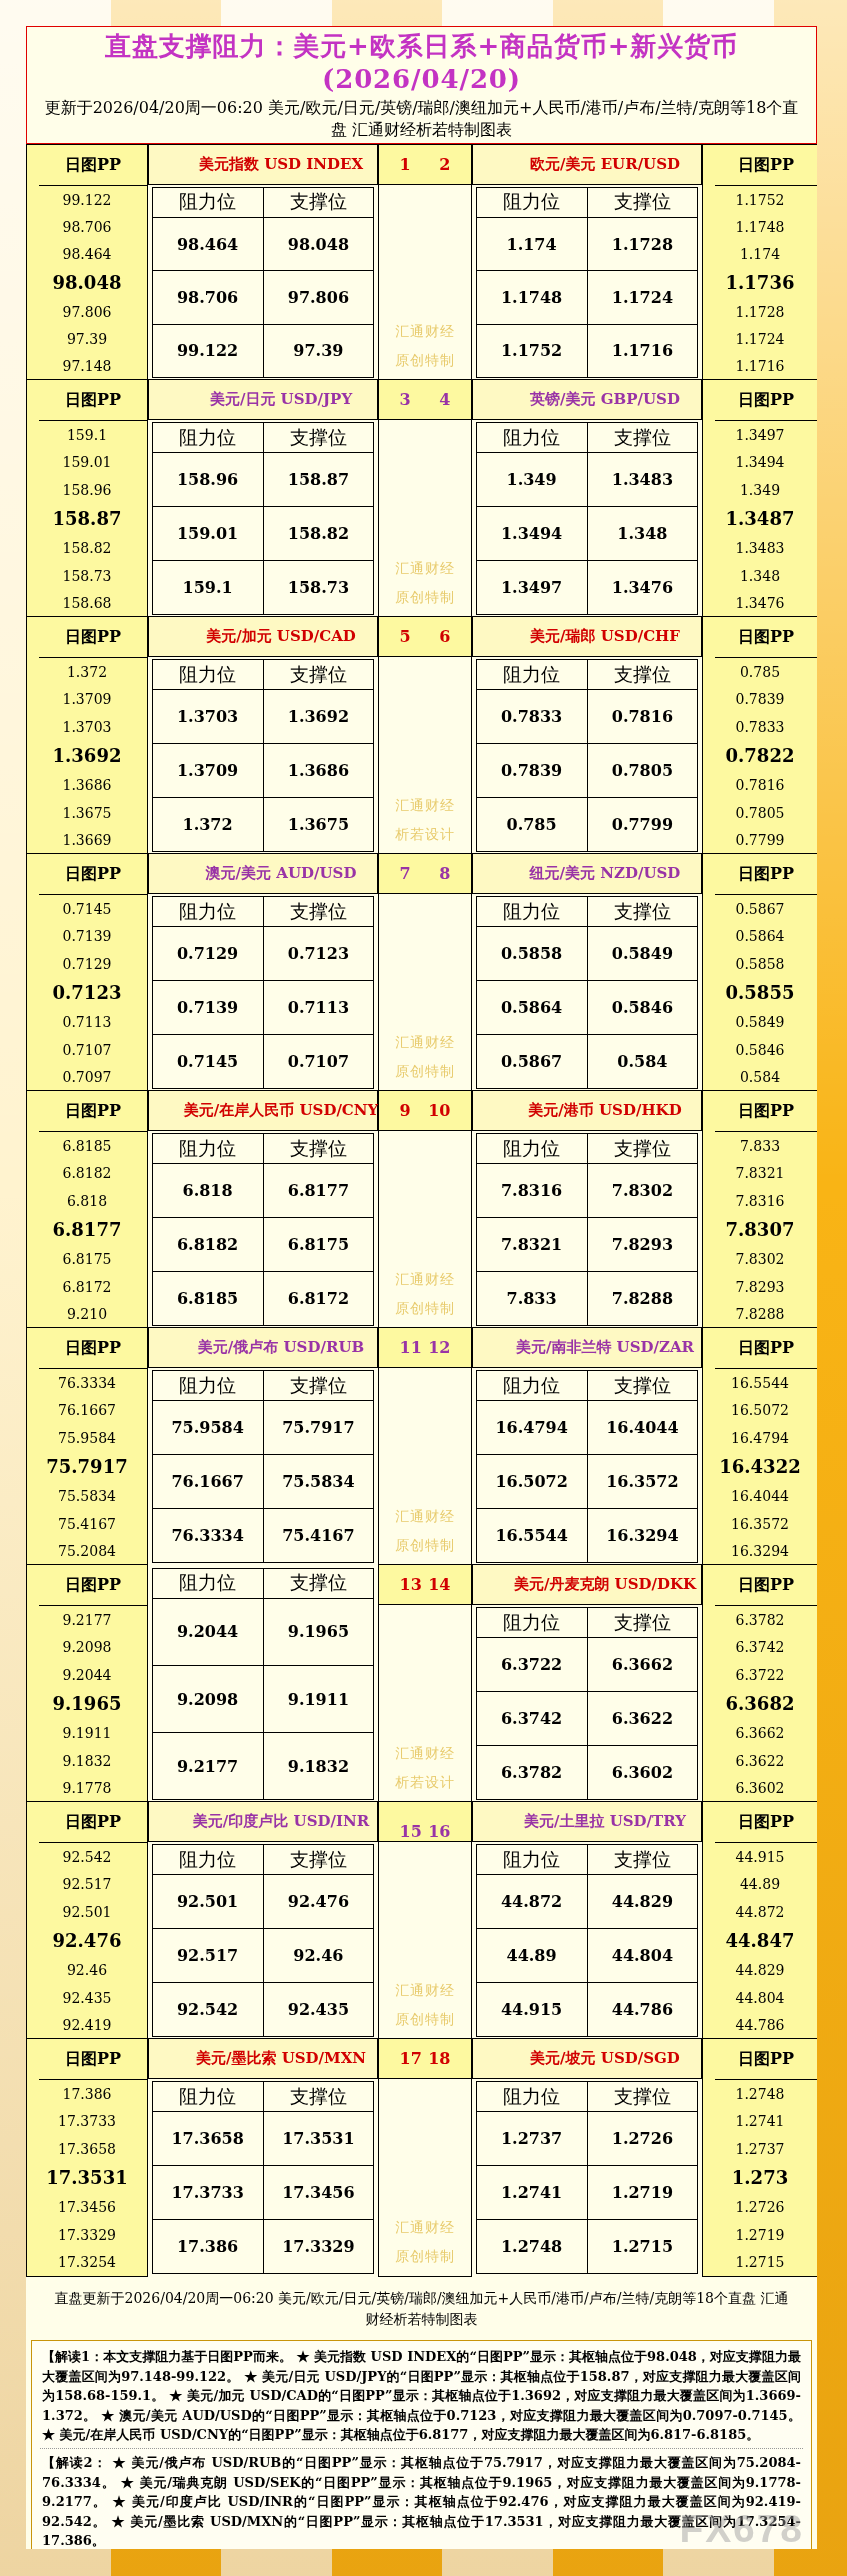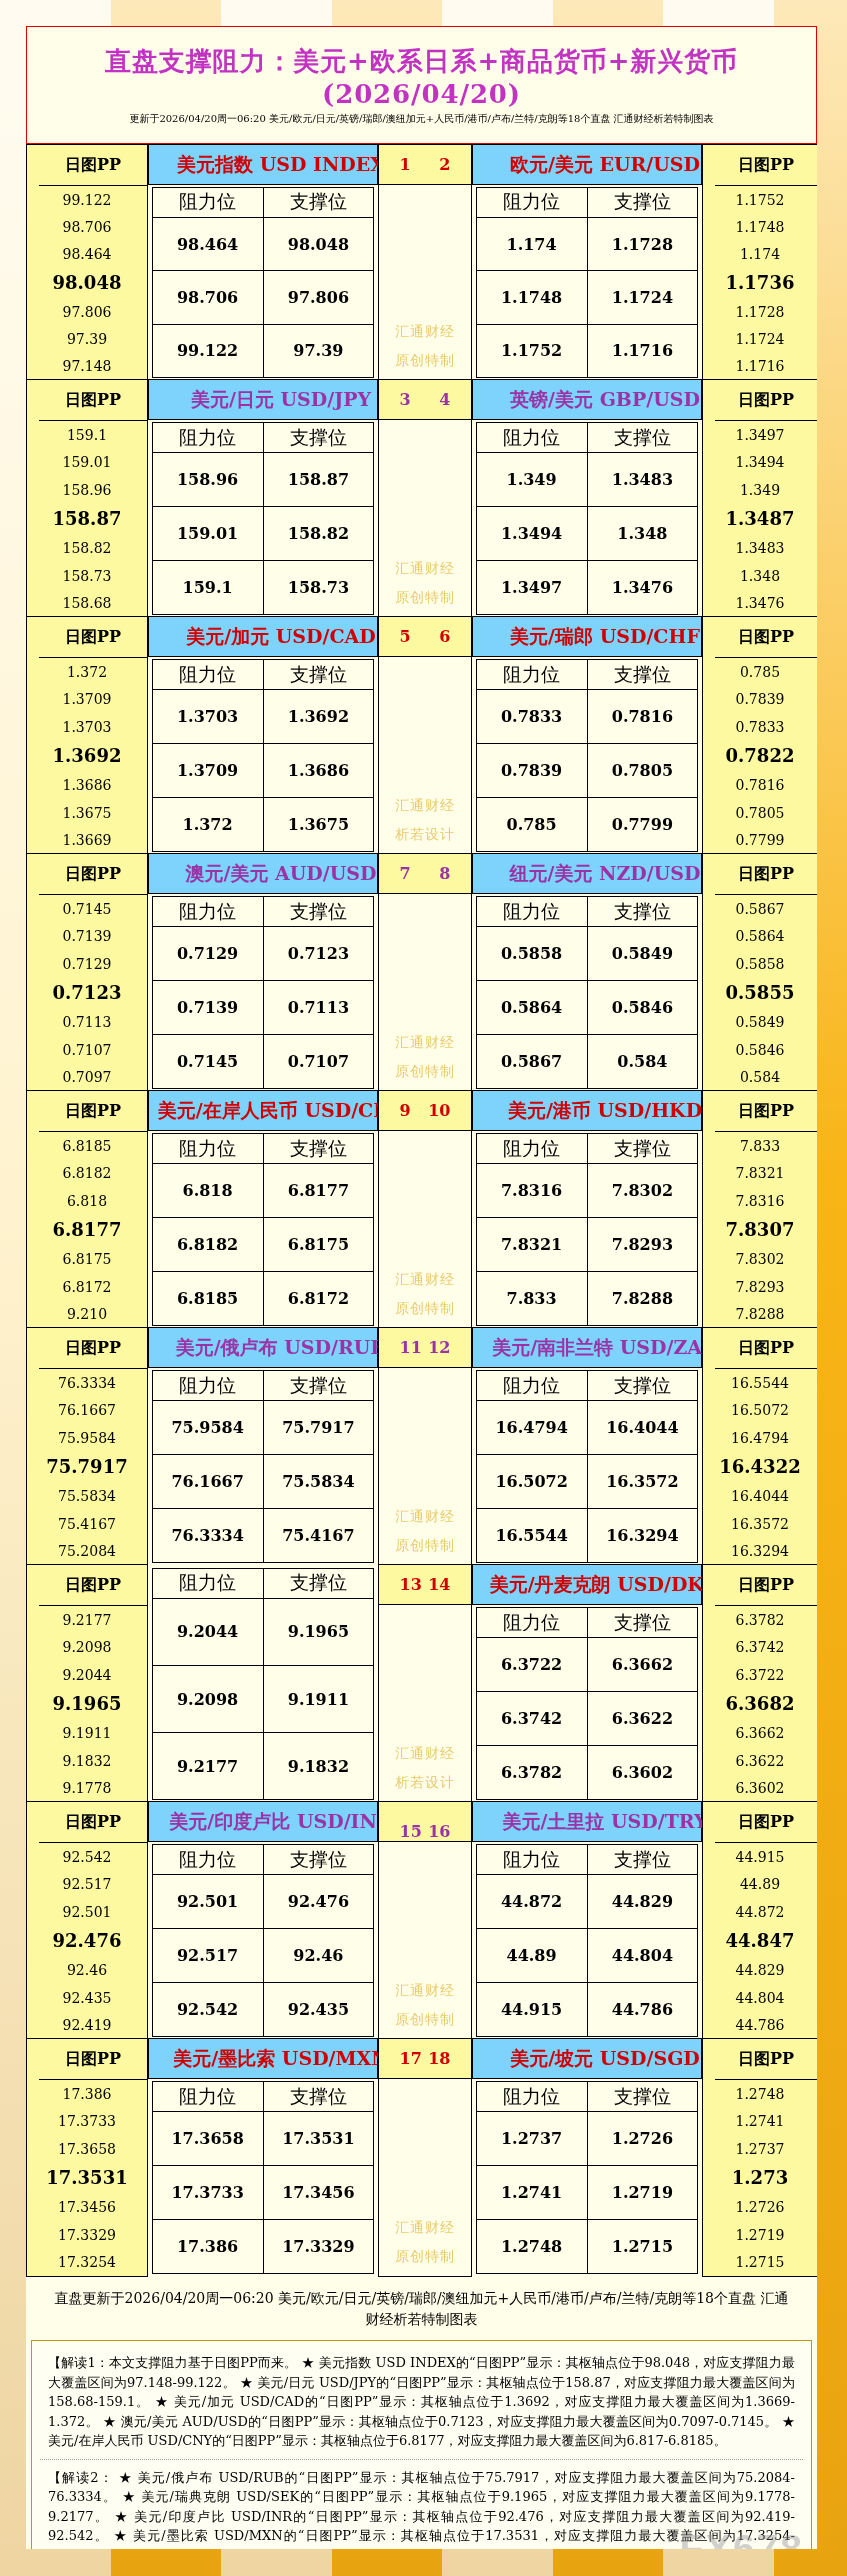--- a/index.html
+++ b/index.html
@@ -8,54 +8,54 @@
     background-image:
       linear-gradient(180deg, rgba(255,255,255,.70), rgba(255,255,255,0) 46%, rgba(176,104,0,.22)),
       repeating-linear-gradient(90deg, #fff3cf 0 111px, #f9b415 111px 221px);
     background-color:#f9b415;}
   .content{position:absolute;left:26px;top:26px;width:791px;height:2523px;
     background:#fffee9;overflow:hidden;}
   
   .title-box{box-sizing:border-box;height:118px;border:0.9px solid #e00000;
     display:flex;flex-direction:column;justify-content:center;text-align:center;}
   .main-title{font-size:26px;font-weight:bold;color:#c333c3;letter-spacing:0.9px;}
-  .subtitle{font-size:10px;color:#000;line-height:1.35;margin-top:3px;padding:0 17px;}
+  .subtitle{font-size:16px;color:#000;line-height:1.35;margin-top:3px;padding:0 17px;}
   
   .block{display:grid;grid-template-columns:122px 230px 94px 230px 116px;height:237px;}
   .pp-col{box-sizing:border-box;border:1.9px solid #000;background:#fdf9a0;
     display:flex;flex-direction:column;margin-top:-1.9px;}
   .block:first-child .pp-col, .block:first-child .pair-head, .block:first-child .mid-col{margin-top:0;}
   .pp-head{box-sizing:border-box;height:41px;flex:0 0 41px;display:flex;align-items:center;justify-content:center;
     font-weight:bold;font-size:16px;border-bottom:1.9px solid #000;margin-left:12px;}
   .pp-vals{flex:1;display:flex;flex-direction:column;justify-content:space-around;text-align:center;font-size:14px;}
   .pv{line-height:1;}
   .pv.big{font-size:18px;font-weight:bold;}
   .pair-col{display:flex;flex-direction:column;}
-  .pair-head{box-sizing:border-box;height:41px;flex:0 0 41px;border:1.9px solid #000;background:#7dd3fc;
-    display:flex;align-items:center;justify-content:center;font-weight:bold;font-size:19px;white-space:nowrap;margin-top:-1.9px;padding-left:36px;}
+  .pair-head{box-sizing:border-box;height:41px;flex:0 0 41px;border:1.9px solid #000;background:#fef9c3;
+    display:flex;align-items:center;justify-content:center;font-weight:bold;font-size:15px;white-space:nowrap;margin-top:-1.9px;padding-left:36px;}
   .rs-table{box-sizing:border-box;flex:1;margin:1.9px 3.7px 2.8px;border:1.9px solid #000;background:#fffee9;
     display:flex;flex-direction:column;}
   .rs-row{display:flex;flex:1;border-top:1.9px solid #000;}
   .rs-row.rs-headrow{flex:0 0 29px;border-top:none;font-size:19px;}
   .rs-cell{flex:1;display:flex;align-items:center;justify-content:center;border-left:1.9px solid #000;}
   .rs-cell:first-child{border-left:none;}
   .rs-cell.val{font-weight:bold;font-size:16px;}
   .mid-col{box-sizing:border-box;display:flex;flex-direction:column;margin-top:-1.9px;
     border-left:1.9px solid #000;border-right:1.9px solid #000;border-bottom:1.9px solid #000;}
   .mid-head{box-sizing:border-box;height:41px;flex:0 0 41px;background:#fdf9a0;
     border-top:1.9px solid #000;border-bottom:1.9px solid #000;
     display:flex;align-items:center;justify-content:space-between;padding:0 20.6px;font-weight:bold;font-size:16px;}
   .mid-body{flex:1;background:#fffee9;display:flex;flex-direction:column;justify-content:flex-end;
     align-items:center;padding-bottom:13px;color:#e8cb6d;font-size:14px;}
   .mid-body .wm{line-height:1;margin-top:15px;letter-spacing:0.9px;}
   
   .footer-update{padding:11.2px 24px 7.5px;text-align:center;font-size:14px;line-height:1.5;color:#000;}
   .notes{position:relative;box-sizing:border-box;margin:1.9px 4.7px 0;border:0.9px solid #c8940a;background:#fffef2;
     padding:4.7px 8.4px 5.6px;font-size:13px;line-height:1.5;color:#000;}
-  .note-p{margin:8px;text-align:justify;}
+  .note-p{margin:2px;text-align:justify;font-weight:bold;}
   .dotted-divider{border-top:1.9px dotted #999;margin:3.7px 0;height:0;}
   .fx-mark{position:absolute;right:7.5px;bottom:0;font-size:39px;font-weight:bold;color:#9a9a9a;opacity:.45;
     letter-spacing:1.9px;font-family:"Liberation Sans",sans-serif;}
 </style>
 </head>
 <body>
 
 <div class="page">
   <div class="content">
 

